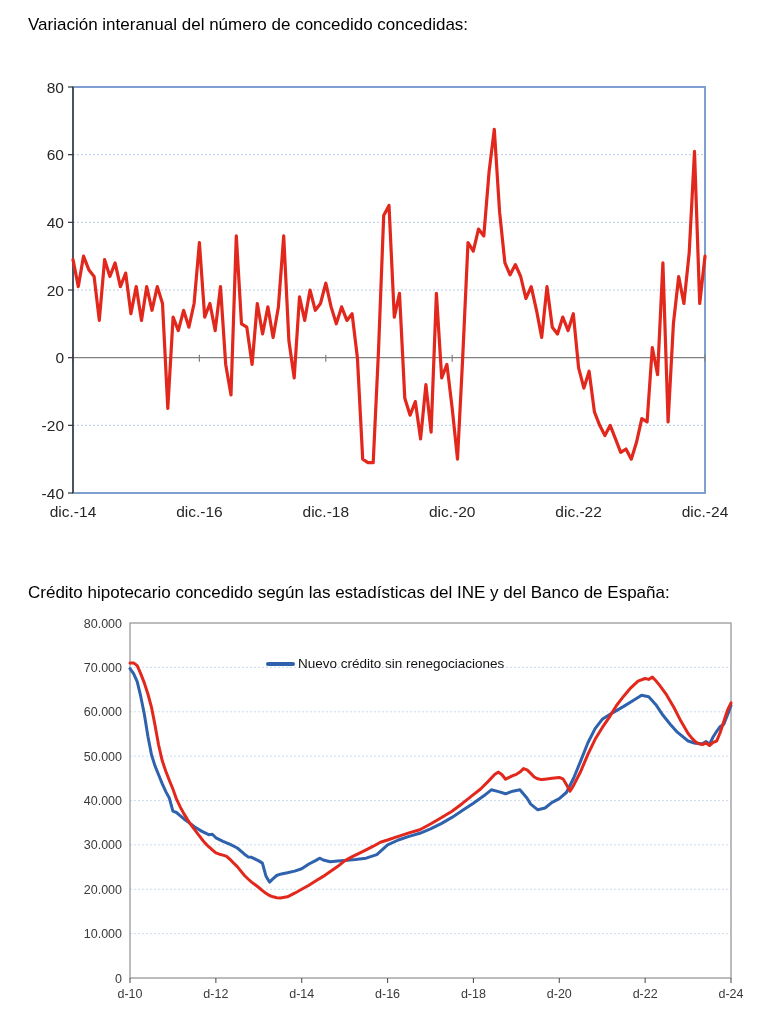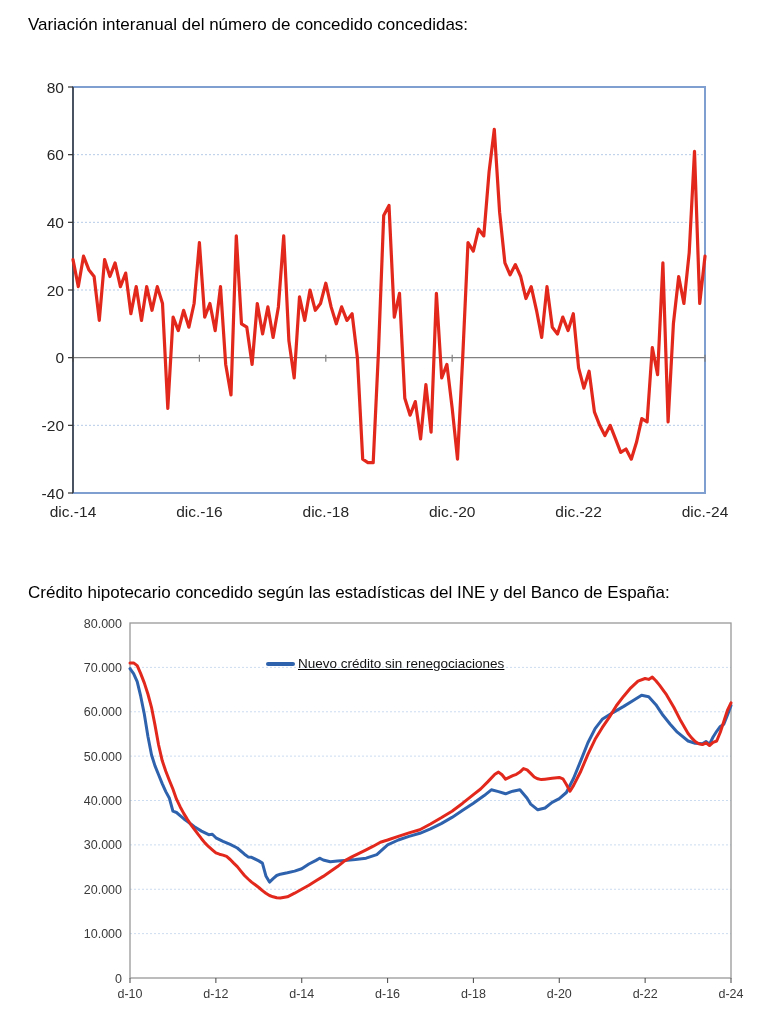--- a/index.html
+++ b/index.html
@@ -9,21 +9,21 @@
   }
   .chart-title{position:absolute;left:28px;font-size:17px;color:#000;white-space:nowrap;}
   #title1{top:15px;}
   #title2{top:560px;margin-top:23px;}
   svg{position:absolute;left:0;}
   #chart1-svg{top:0;width:778px;height:545px;}
   #chart2-svg{top:600px;width:778px;height:424px;}
   .t1y,.t1x{font-size:15.5px;fill:#262626;}
   .t2y,.t2x{font-size:12.5px;fill:#3a3a3a;}
   .legend{position:absolute;left:266px;top:648px;}
-  .legend-item{display:flex;align-items:center;height:31px;text-decoration:underline;}
+  .legend-item{display:flex;align-items:center;height:31px;}
   .swatch{display:inline-block;width:29px;height:4px;margin-right:3px;border-radius:2px;}
   .legend-label{font-size:13.5px;color:#141414;white-space:nowrap;}
 </style>
 </head>
 <body>
 
 <div>
   <div class="chart-title" id="title1">Variación interanual del número de concedido concedidas:</div>
 
   <svg id="chart1-svg" viewBox="0 0 778 545" xmlns="http://www.w3.org/2000/svg">

